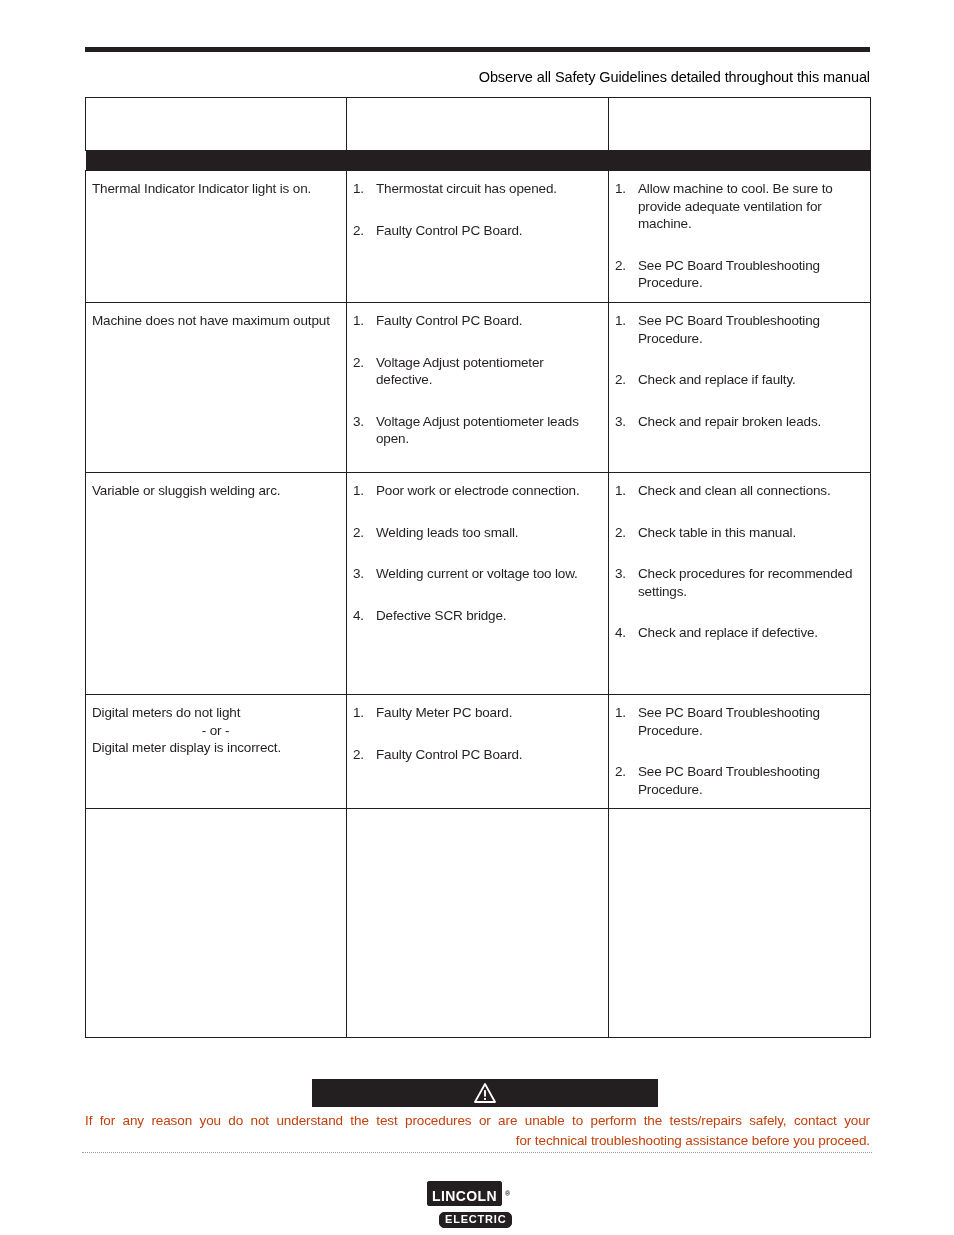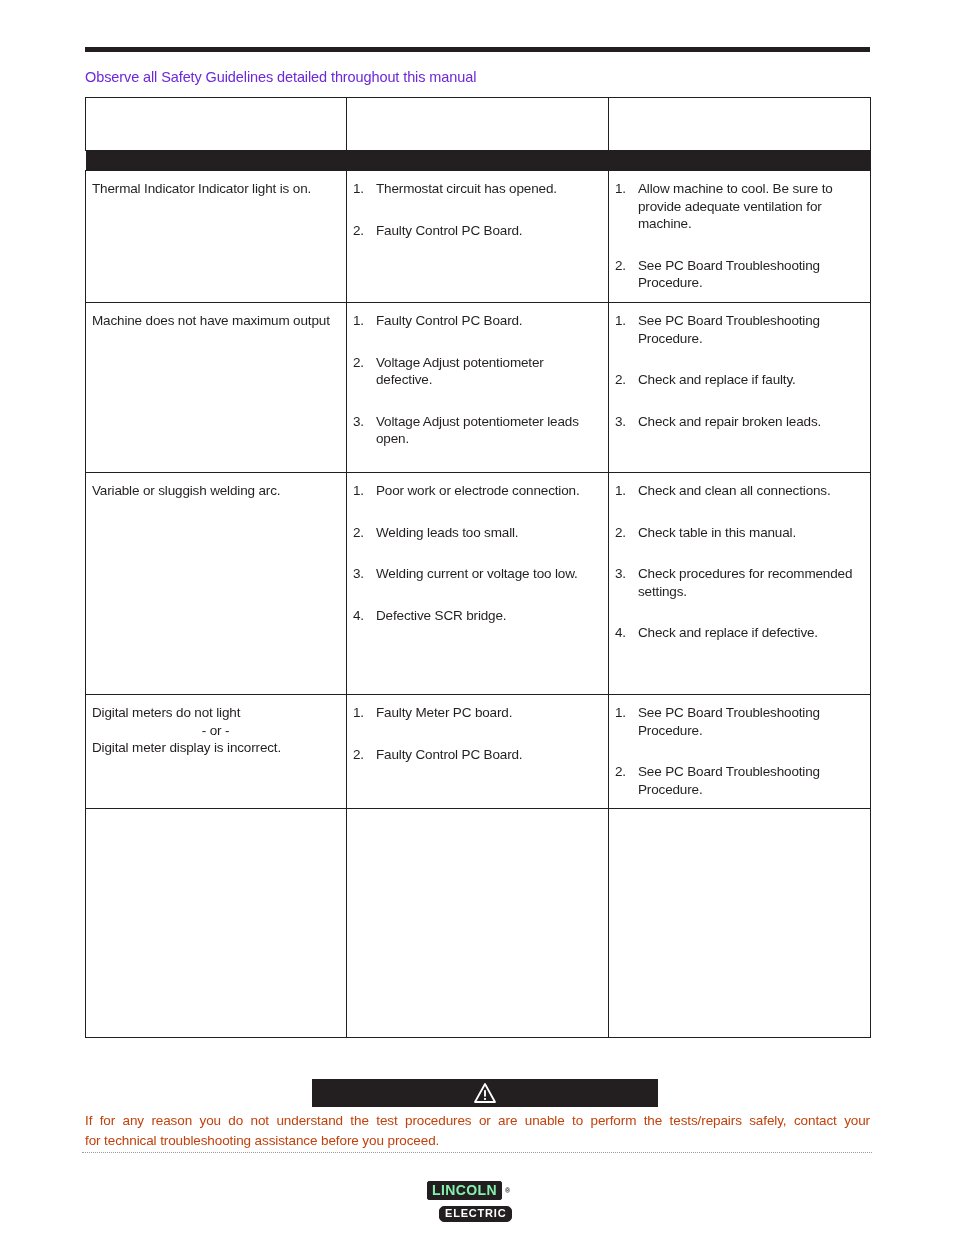--- a/index.html
+++ b/index.html
@@ -30,24 +30,24 @@
     height: 5px;
     background: #231f20;
   }
 
   
   .safety-note {
     position: absolute;
     left: 85px;
     top: 69px;
     width: 785px;
-    text-align: left;
+    text-align: right;
     font-size: 14.5px;
     letter-spacing: -0.1px;
-    color: #6d28d9;
+    color: #000000;
   }
 
   
   .tbl {
     position: absolute;
     left: 85px;
     top: 97px;
     width: 785px;
     border-collapse: collapse;
     table-layout: fixed;
@@ -123,21 +123,21 @@
     width: 785px;
     font-size: 13.5px;
     line-height: 1.45;
     color: #c2410c;
     letter-spacing: -0.1px;
   }
   .warn-line1 {
     text-align: justify;
     text-align-last: justify;
   }
-  .warn-line2 { text-align: left; }
+  .warn-line2 { text-align: right; }
 
   
   .dotted {
     position: absolute;
     left: 82px;
     top: 1152px;
     width: 790px;
     border-top: 1.5px dotted #9b9b9b;
   }
 
@@ -148,26 +148,26 @@
     top: 1181px;
     width: 100px;
   }
   .logo-top {
     position: relative;
     display: flex;
     align-items: center;
   }
   .logo-word1 {
     background: #231f20;
-    color: #86efac;
+    color: #ffffff;
     font-family: "Liberation Sans", sans-serif;
     font-weight: bold;
     font-size: 14px;
     letter-spacing: 0.4px;
-    padding: 1px 4px 2px 4px;
+    padding: 7px 4px 2px 4px;
     border: 1.5px solid #231f20;
     border-radius: 2px;
     line-height: 1;
   }
   .logo-reg {
     font-size: 7px;
     font-weight: bold;
     margin-left: 3px;
     color: #231f20;
   }

